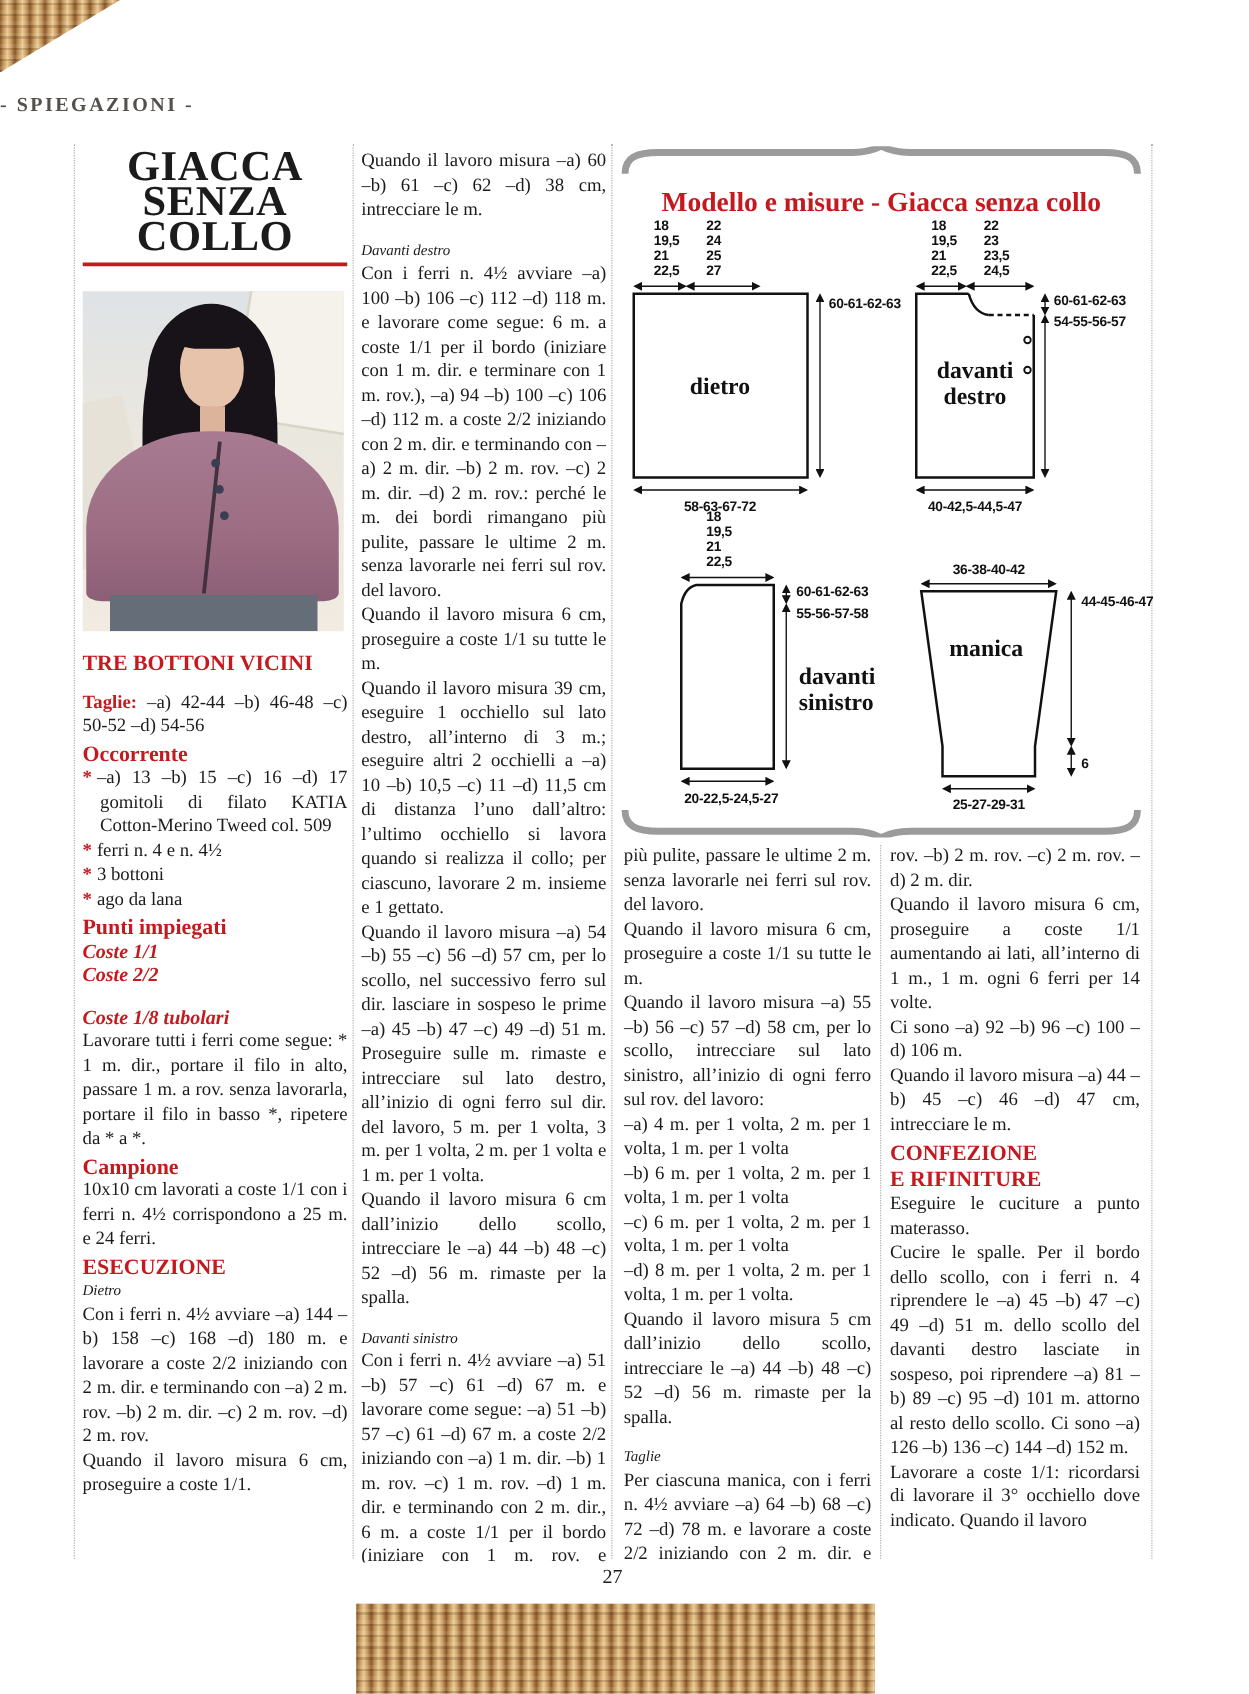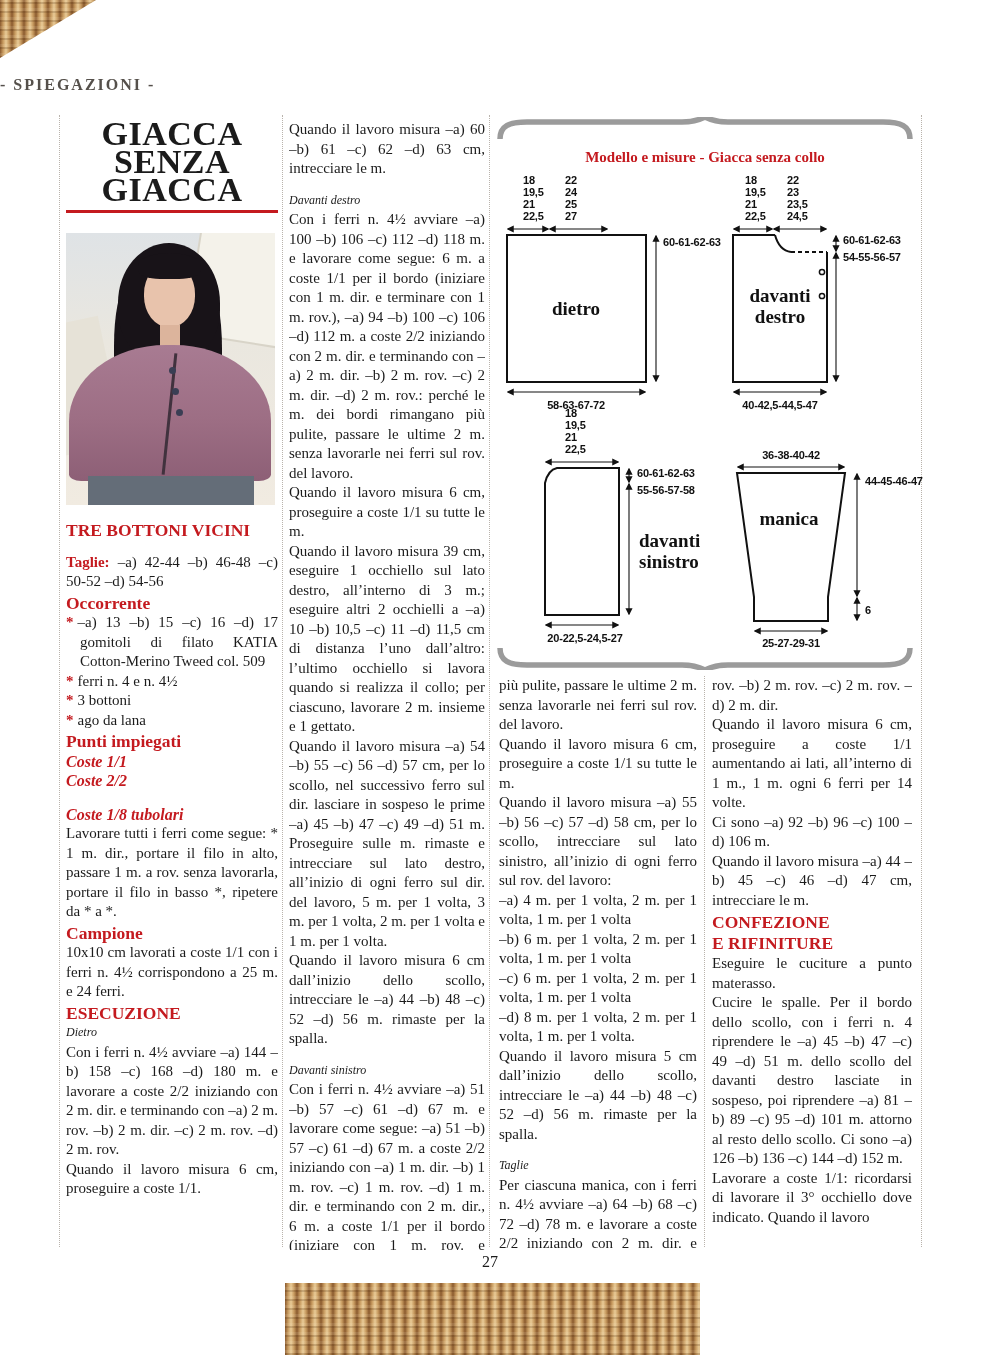--- a/index.html
+++ b/index.html
@@ -44,21 +44,21 @@
   .ph-neck{position:absolute;left:94px;top:92px;width:20px;height:22px;background:#dcb49c;}
   .ph-sweater{position:absolute;left:3px;top:112px;width:202px;height:136px;
     background:linear-gradient(180deg,#a87b92 0%,#9d6e84 55%,#8d5f76 100%);
     border-radius:48% 48% 6% 6% / 56% 56% 5% 5%;}
   .ph-open{position:absolute;left:102px;top:120px;width:3px;height:122px;background:#41323e;transform:rotate(6deg);}
   .ph-btn{position:absolute;width:7px;height:7px;border-radius:50%;background:#3a3e54;}
   .ph-skirt{position:absolute;left:22px;top:243px;width:166px;height:29px;background:#646d78;}
   
   .diagram{position:absolute;left:497px;top:117px;width:416px;height:553px;}
   .diagram .d-title{position:absolute;top:32px;left:0;width:100%;text-align:center;
-    color:var(--red);font-weight:bold;font-size:15px;}
+    color:var(--red);font-weight:bold;font-size:22px;}
   .schema{position:absolute;}
   .schema text{font-family:"Liberation Sans",sans-serif;font-weight:bold;font-size:11px;fill:#111;letter-spacing:-0.2px;}
   .schema text.slabel{font-family:"Liberation Serif",serif;font-size:19px;letter-spacing:0;}
   .brace{position:absolute;left:0;width:416px;height:22px;}
   .brace.bottom{top:531px;}
   
   .pageno{position:absolute;top:1253px;left:0;width:980px;text-align:center;font-size:16px;}
   .knit{
     background:
       repeating-linear-gradient(0deg, rgba(60,30,5,0.18) 0 2px, rgba(255,240,210,0.12) 2px 5px, transparent 5px 9px),
@@ -77,21 +77,21 @@
 
   <div class="vsep" style="left:59px;top:115px;height:1132px"></div>
   <div class="vsep" style="left:282px;top:115px;height:1132px"></div>
   <div class="vsep" style="left:489px;top:115px;height:1132px"></div>
   <div class="vsep" style="left:704px;top:676px;height:571px"></div>
   <div class="vsep" style="left:921px;top:115px;height:1132px"></div>
 
   <div class="col" style="left:66px;top:120px;width:212px;height:1130px">
     <div class="title">
       <span style="display:block">GIACCA</span>
-      <span style="display:block">SENZA GIACCA</span>
+      <span style="display:block">SENZA COLLO</span>
     </div>
     <div class="title-rule"></div>
 
     <div class="photo">
       <div class="ph-build1"></div>
       <div class="ph-build2"></div>
       <div class="ph-hairL"></div>
       <div class="ph-hairR"></div>
       <div class="ph-hair"></div>
       <div class="ph-face"></div>
@@ -127,21 +127,21 @@
     <div class="red-h">Campione</div>
     <p>10x10 cm lavorati a coste 1/1 con i ferri n. 4½ corrispondono a 25 m. e 24 ferri.</p>
 
     <div class="red-h">ESECUZIONE</div>
     <div class="sub-h" style="margin-top:0">Dietro</div>
     <p>Con i ferri n. 4½ avviare –a) 144 –b) 158 –c) 168 –d) 180 m. e lavorare a coste 2/2 iniziando con 2 m. dir. e terminando con –a) 2 m. rov. –b) 2 m. dir. –c) 2 m. rov. –d) 2 m. rov.</p>
     <p>Quando il lavoro misura 6 cm, proseguire a coste 1/1.</p>
   </div>
 
   <div class="col" style="left:289px;top:120px;width:196px;height:1130px">
-    <p>Quando il lavoro misura –a) 60 –b) 61 –c) 62 –d) 63 cm, intrecciare le m.</p>
+    <p>Quando il lavoro misura –a) 60 –b) 61 –c) 62 –d) 38 cm, intrecciare le m.</p>
     <div class="sub-h">Davanti destro</div>
     <p>Con i ferri n. 4½ avviare –a) 100 –b) 106 –c) 112 –d) 118 m. e lavorare come segue: 6 m. a coste 1/1 per il bordo (iniziare con 1 m. dir. e terminare con 1 m. rov.), –a) 94 –b) 100 –c) 106 –d) 112 m. a coste 2/2 iniziando con 2 m. dir. e terminando con –a) 2 m. dir. –b) 2 m. rov. –c) 2 m. dir. –d) 2 m. rov.: perché le m. dei bordi rimangano più pulite, passare le ultime 2 m. senza lavorarle nei ferri sul rov. del lavoro.</p>
     <p>Quando il lavoro misura 6 cm, proseguire a coste 1/1 su tutte le m.</p>
     <p>Quando il lavoro misura 39 cm, eseguire 1 occhiello sul lato destro, all’interno di 3 m.; eseguire altri 2 occhielli a –a) 10 –b) 10,5 –c) 11 –d) 11,5 cm di distanza l’uno dall’altro: l’ultimo occhiello si lavora quando si realizza il collo; per ciascuno, lavorare 2 m. insieme e 1 gettato.</p>
     <p>Quando il lavoro misura –a) 54 –b) 55 –c) 56 –d) 57 cm, per lo scollo, nel successivo ferro sul dir. lasciare in sospeso le prime –a) 45 –b) 47 –c) 49 –d) 51 m. Proseguire sulle m. rimaste e intrecciare sul lato destro, all’inizio di ogni ferro sul dir. del lavoro, 5 m. per 1 volta, 3 m. per 1 volta, 2 m. per 1 volta e 1 m. per 1 volta.</p>
     <p>Quando il lavoro misura 6 cm dall’inizio dello scollo, intrecciare le –a) 44 –b) 48 –c) 52 –d) 56 m. rimaste per la spalla.</p>
     <div class="sub-h">Davanti sinistro</div>
     <p>Con i ferri n. 4½ avviare –a) 51 –b) 57 –c) 61 –d) 67 m. e lavorare come segue: –a) 51 –b) 57 –c) 61 –d) 67 m. a coste 2/2 iniziando con –a) 1 m. dir. –b) 1 m. rov. –c) 1 m. rov. –d) 1 m. dir. e terminando con 2 m. dir., 6 m. a coste 1/1 per il bordo (iniziare con 1 m. rov. e terminare con 1 m. dir.): perché le m. del bordo rimangano</p>
   </div>
 

